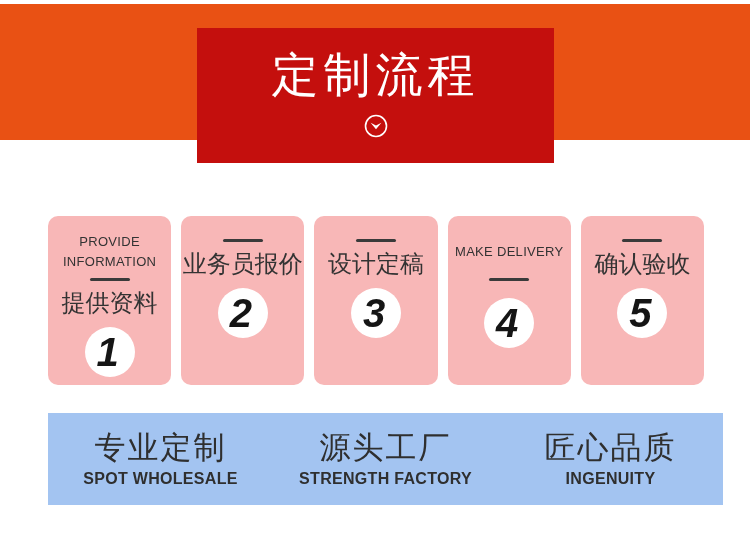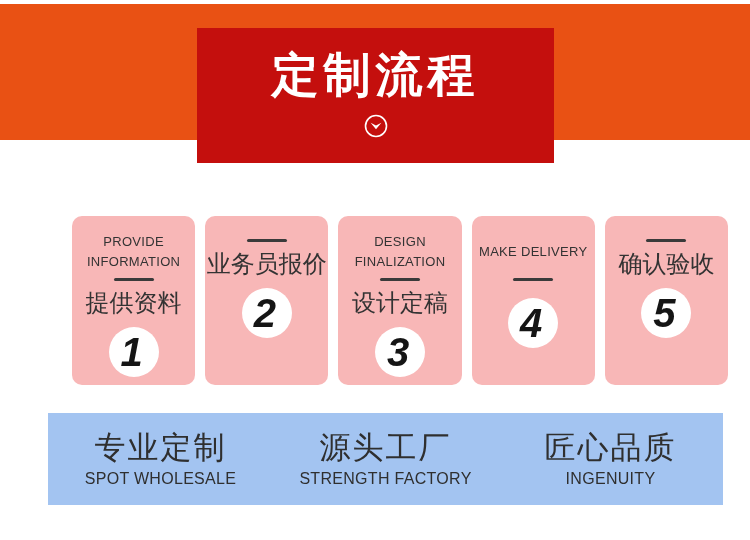--- a/index.html
+++ b/index.html
@@ -17,30 +17,30 @@
   }
 
   
   .title-banner {
     position: absolute; left: 197px; top: 28px; width: 357px; height: 135px;
     background: var(--red, #c40f0d);
     display: flex; flex-direction: column; align-items: center; justify-content: flex-start;
     padding-top: 21px;
   }
   .title-banner .title {
-    color: #ffffff; font-size: 47px; font-weight: bold;
+    color: #ffffff; font-size: 47px; font-weight: normal;
     letter-spacing: 5px; line-height: 1.1; white-space: nowrap;
   }
   .chevron-wrap { margin-top: 13px; width: 24px; height: 24px; }
   .chevron-wrap svg { display: block; }
 
   
   .cards-row {
     position: absolute; left: 48px; top: 216px; width: 656px; height: 169px;
-    display: flex; gap: 10px; margin-left: 24px;
+    display: flex; gap: 10px;
   }
   .step-card {
     flex: 1 1 0; background: var(--pink, #f8b7b7); border-radius: 10px;
     display: flex; flex-direction: column; align-items: center;
     padding-top: 16px; overflow: hidden;
   }
   .step-en {
     color: var(--text-dark, #333333); font-size: 13px; font-weight: 500;
     line-height: 1.5; text-align: center; letter-spacing: 0.3px;
     min-height: 39px; display: flex; align-items: center; justify-content: center;
@@ -71,21 +71,21 @@
   }
   .feature-item {
     flex: 1 1 0; display: flex; flex-direction: column; align-items: center;
     justify-content: center; text-align: center;
   }
   .feature-zh {
     color: #2f2f2f; font-size: 31px; font-weight: 500; letter-spacing: 2px;
     line-height: 1.15; white-space: nowrap;
   }
   .feature-en {
-    color: #2f2f2f; font-size: 16px; font-weight: normal; letter-spacing: 0.3px;
+    color: #2f2f2f; font-size: 16px; font-weight: bold; letter-spacing: 0.3px;
     margin-top: 5px; white-space: nowrap;
   }
 </style>
 </head>
 <body>
 
 <div class="stage">
 
   <div class="orange-band"></div>
 
@@ -112,21 +112,20 @@
 
     <div class="step-card">
       <div class="step-divider"></div>
       <div class="step-zh">业务员报价</div>
       <div class="step-circle">
         <span class="step-number">2</span>
       </div>
     </div>
 
     <div class="step-card">
-      <div class="step-en">DESIGN FINALIZATION</div>
       <div class="step-divider"></div>
       <div class="step-zh">设计定稿</div>
       <div class="step-circle">
         <span class="step-number">3</span>
       </div>
     </div>
 
     <div class="step-card">
       <div class="step-en">MAKE DELIVERY</div>
       <div class="step-divider"></div>

